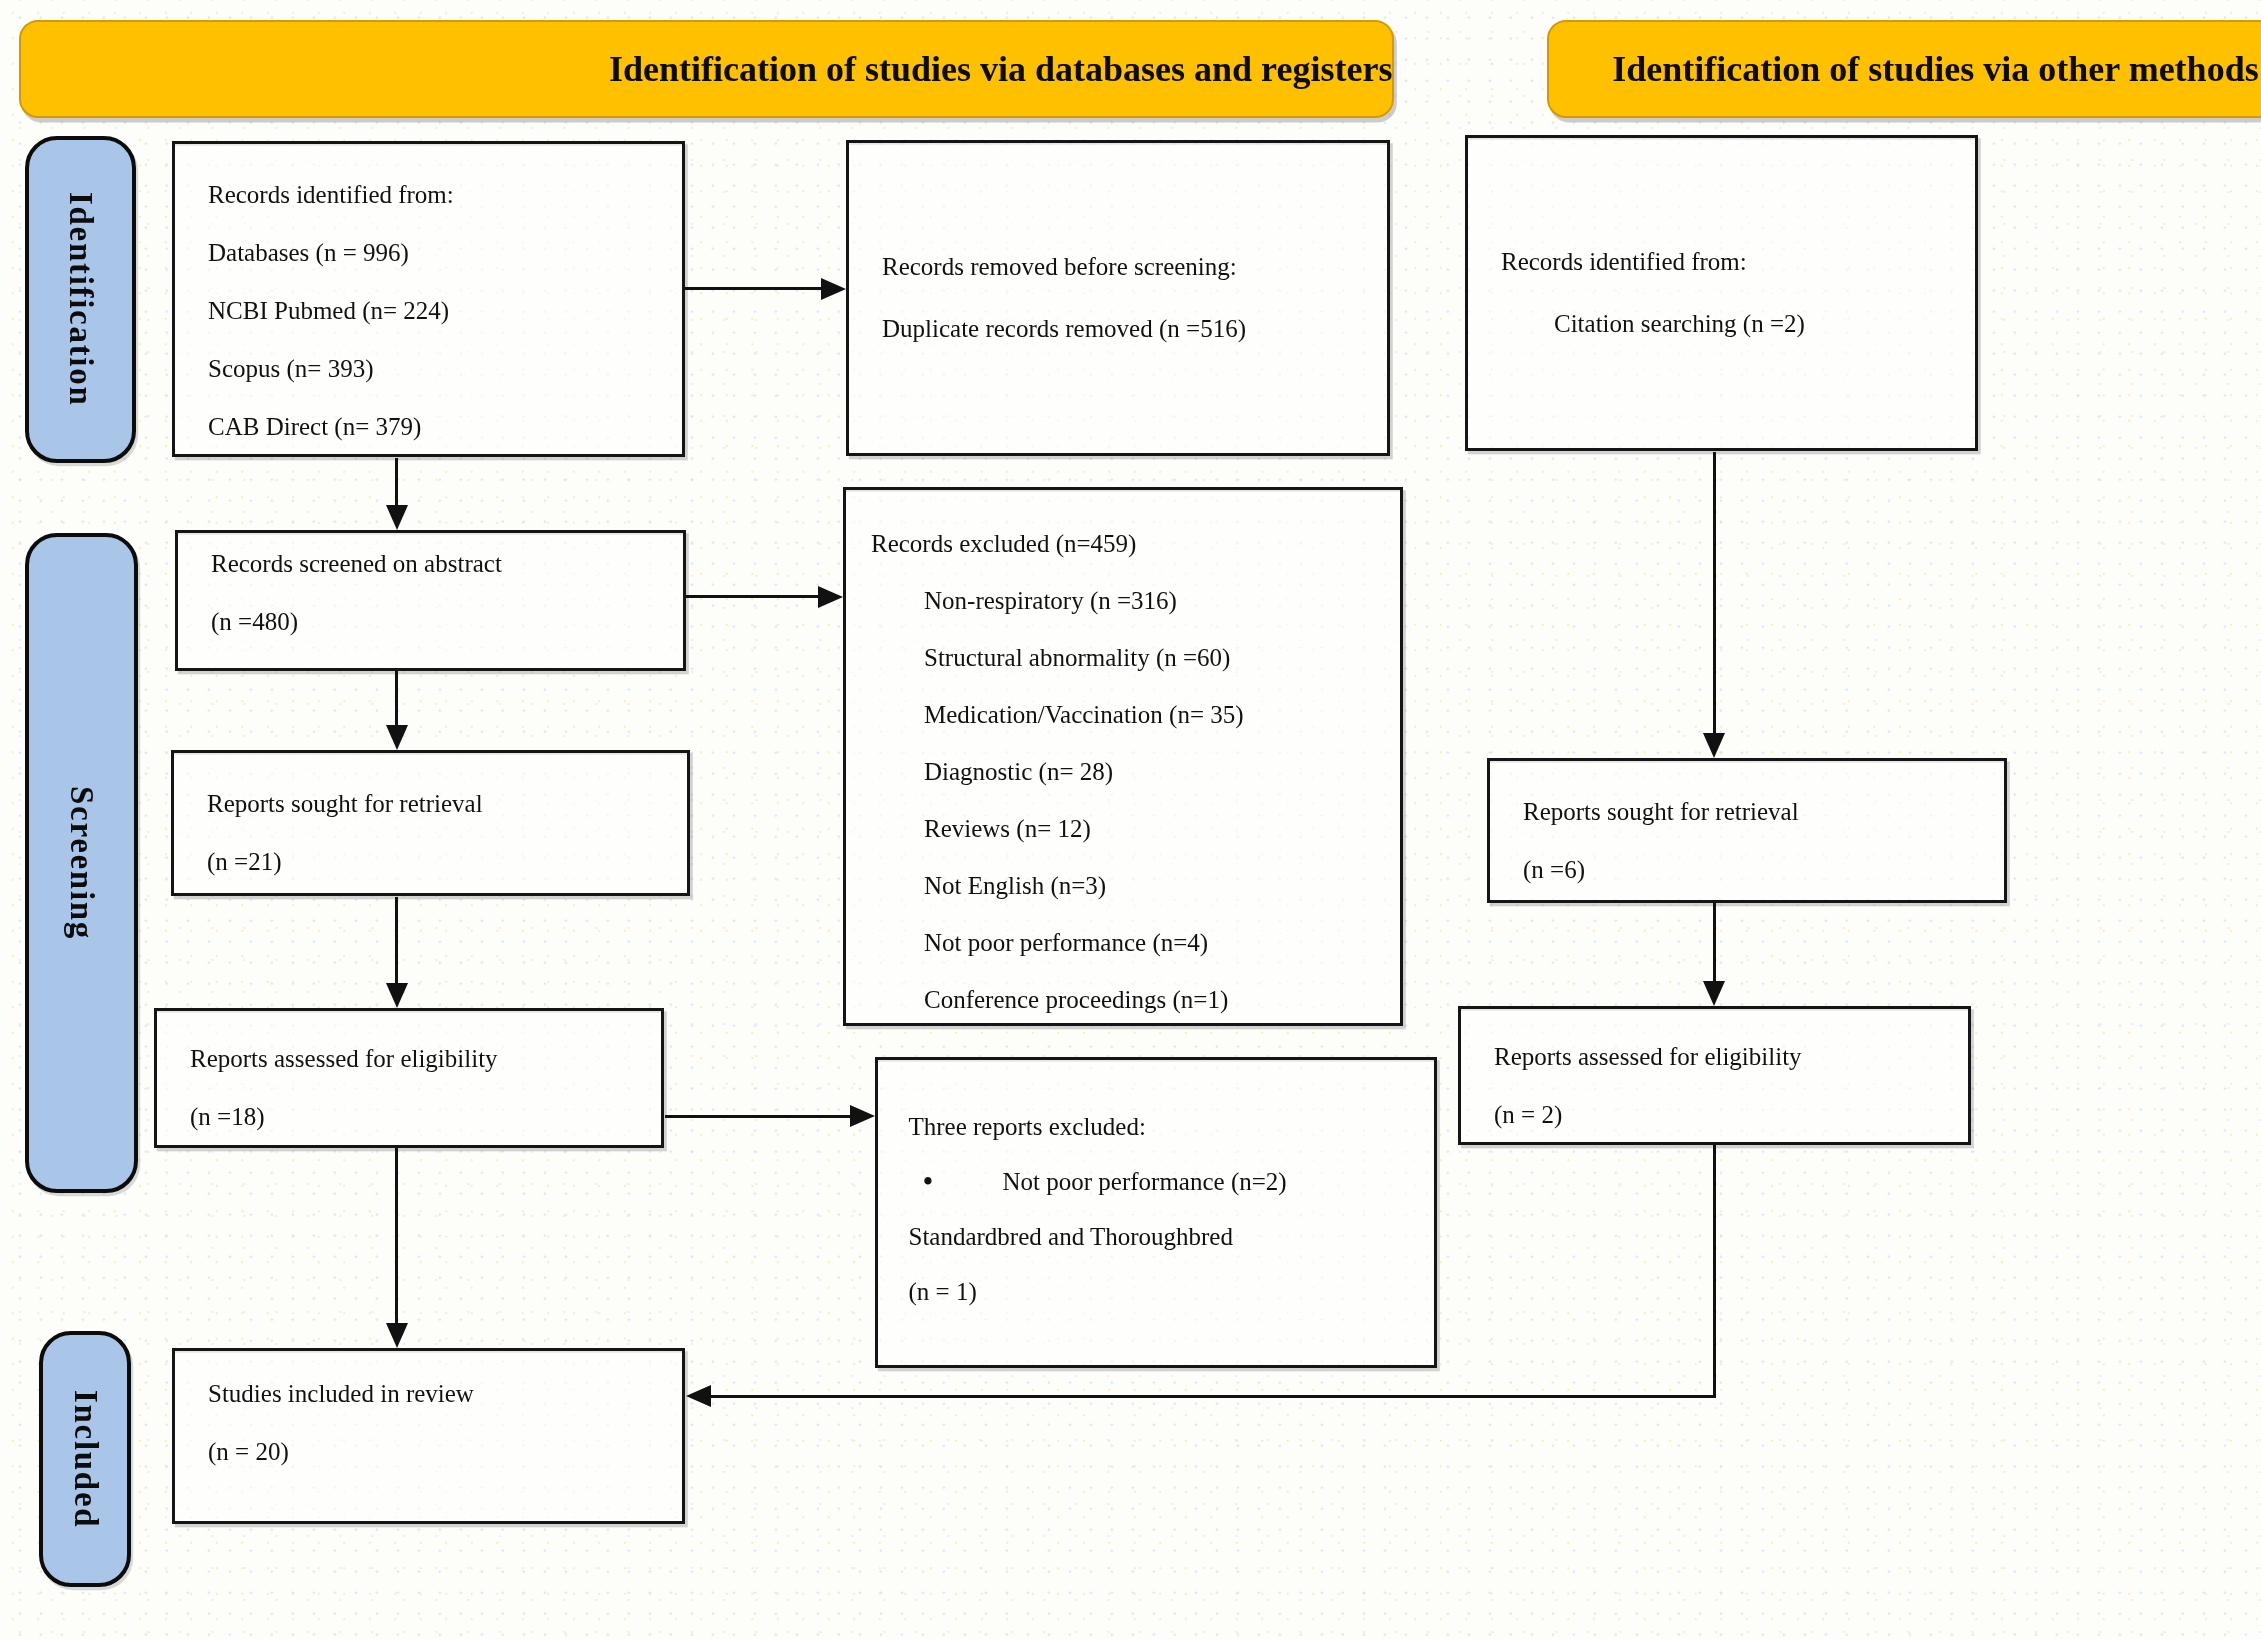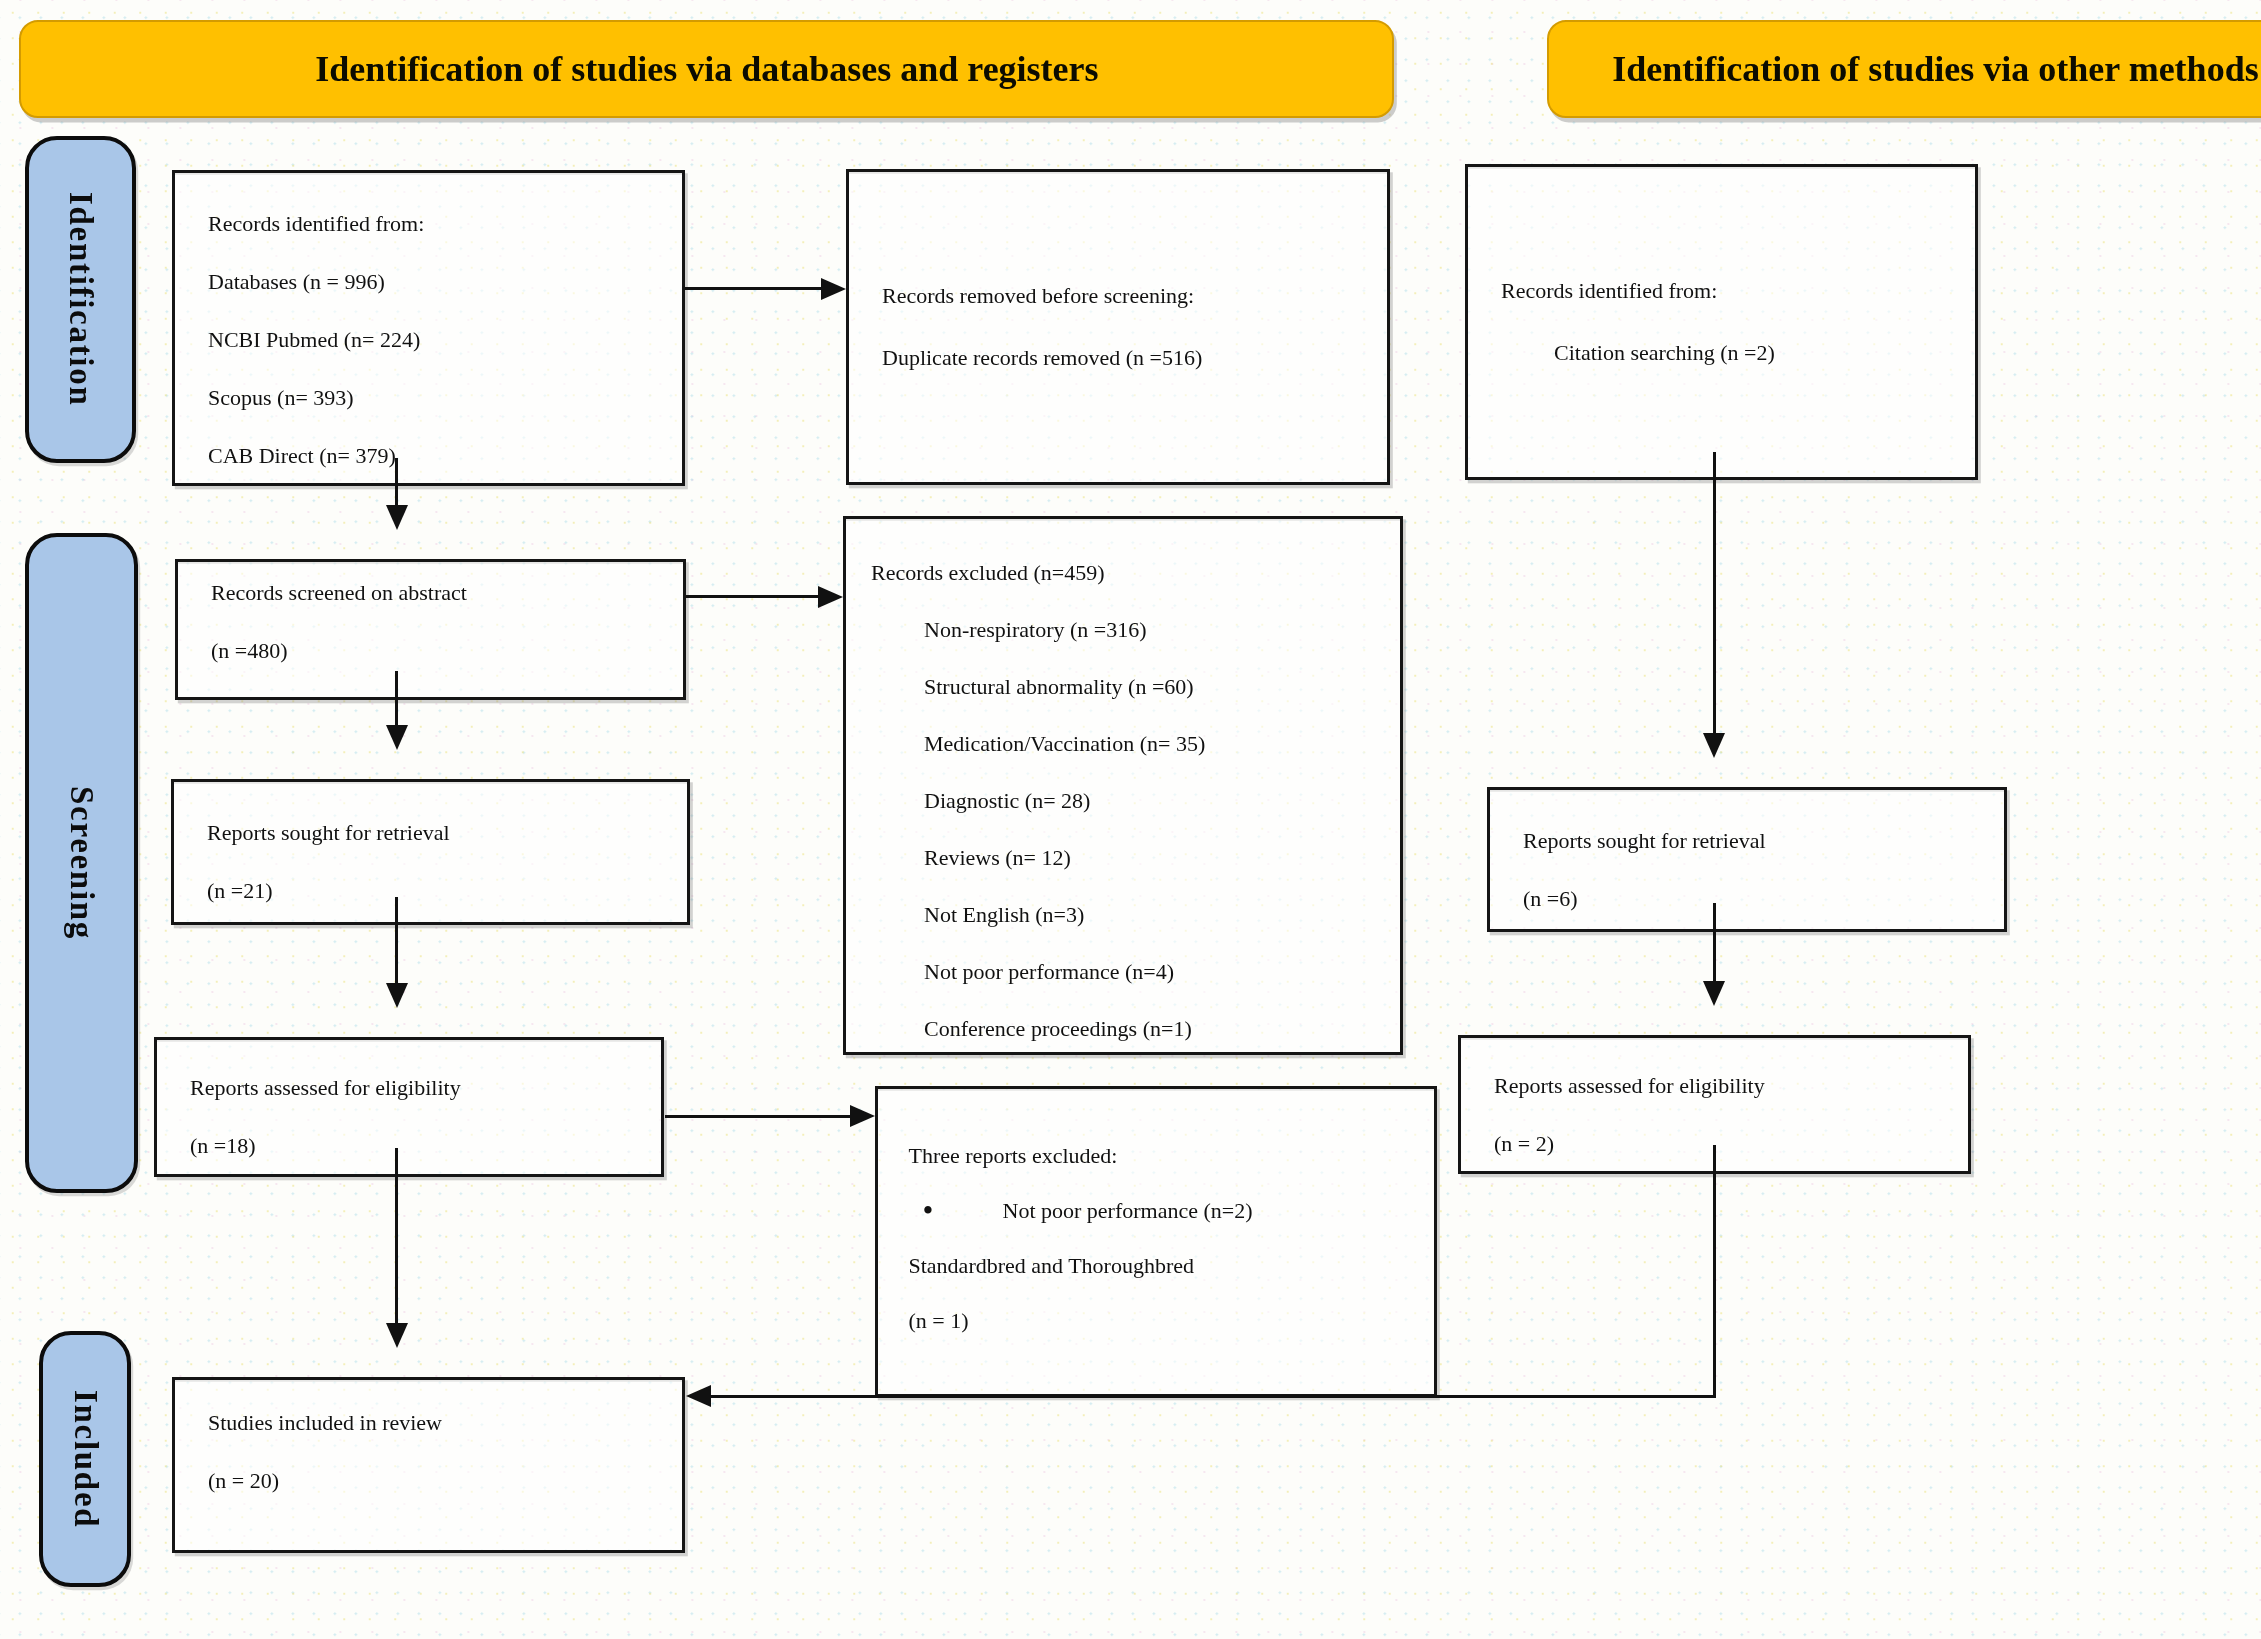--- a/index.html
+++ b/index.html
@@ -27,21 +27,21 @@
   .banner {
     position: absolute;
     background: var(--banner-fill);
     border: 2.2px solid var(--banner-border);
     border-radius: 19px;
     box-shadow: 2.8px 4.4px 0 rgba(145,145,145,0.45);
     display: flex; align-items: center; justify-content: center;
     font-weight: bold; font-size: 36px; color: #0c0c00;
     text-align: center;
   }
-  #banner-left  { left: 19.4px;   top: 20px; width: 1375px; height: 98px; }
+  #banner-left  { left: 19.4px;   top: 20px; width: 1375px; height: 98px; justify-content: flex-end; }
   #banner-right { left: 1547px; top: 20px; width: 777px; height: 98px; }
 
   .stage {
     position: absolute;
     background: var(--stage-fill);
     border: 4.4px solid #0c0c0c;
     border-radius: 32px;
     box-shadow: 2.2px 3.3px 0 rgba(145,145,145,0.35);
     display: flex; align-items: center; justify-content: center;
   }
@@ -52,23 +52,22 @@
   }
   #stage-identification { left: 25px; top: 136px;  width: 111px; height: 327px; }
   #stage-screening      { left: 25px; top: 533px;  width: 113px; height: 660px; }
   #stage-included       { left: 39px; top: 1331px; width: 92px; height: 256px; }
 
   .box {
     position: absolute;
     background: rgba(255,255,255,0.55);
     border: 3.3px solid var(--box-border);
     box-shadow: 2.8px 3.3px 0 rgba(130,130,130,0.35), inset 0 1.7px 0 rgba(120,120,120,0.18);
-    font-size: 22px; line-height: 58px;
+    font-size: 25px; line-height: 58px;
     padding: 22px 16.6px 11px 33px;
-    margin-top: 29px;
   }
   .box .indent  { padding-left: 53px; }
   .box .bullet  { position: relative; padding-left: 94px; }
   .box .bullet::before {
     content: "\2022";
     position: absolute; left: 14px; top: 0;
     font-size: 31px;
   }
   .box.v-center { display: flex; flex-direction: column; justify-content: center; padding-top: 0; padding-bottom: 0; }
 

